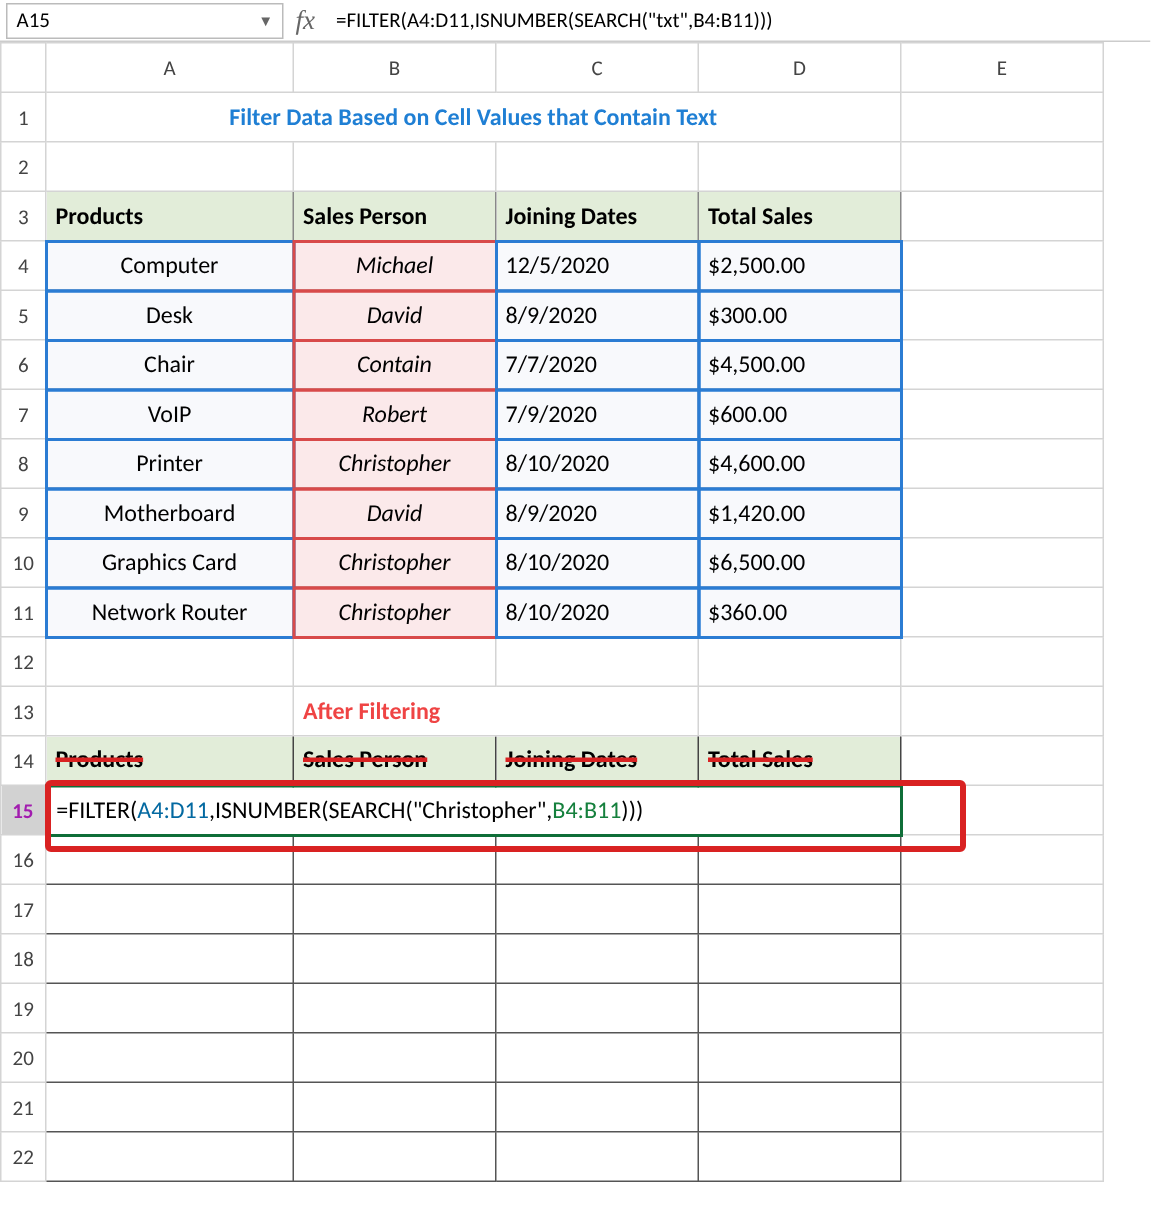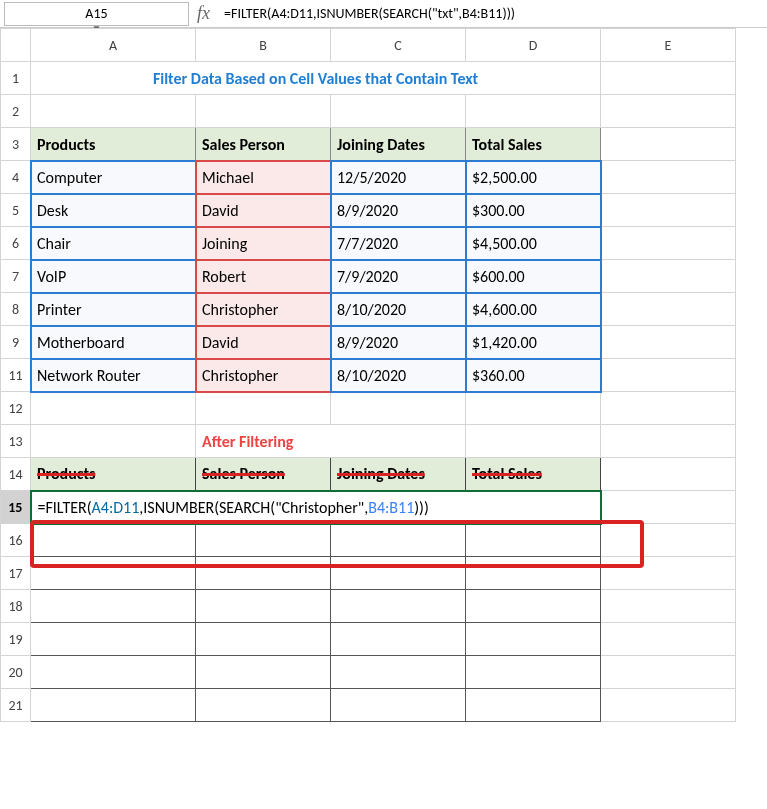--- a/index.html
+++ b/index.html
@@ -1,46 +1,46 @@
 <!DOCTYPE html>
 <html><head>
 <meta charset="utf-8">
 <style>
 * { box-sizing: border-box; margin: 0; padding: 0; }
 body { font-family: Calibri, Arial, sans-serif; font-size: 15px; background: #fff; color: #000; }
 
 .namebox-row { display: flex; align-items: center; height: 28px; border-bottom: 1px solid #ccc; background: #fff; }
-.namebox { width: 185px; height: 24px; border: 1px solid #bbb; padding: 2px 6px; font-size: 14px; display: flex; align-items: center; justify-content: space-between; margin-left: 4px; flex-direction: column; }
+.namebox { width: 185px; height: 24px; border: 1px solid #bbb; padding: 2px 6px; font-size: 14px; display: flex; align-items: center; justify-content: space-between; margin-left: 4px; }
 .namebox .dd { color: #666; font-size: 10px; }
 .fx-label { font-style: italic; font-family: 'Times New Roman', serif; color: #666; margin: 0 8px; font-size: 18px; }
 .formula-bar { flex: 1; height: 24px; border: none; padding: 2px 6px; font-size: 14px; font-family: Calibri, Arial; outline: none; background: #fff; }
 
 .grid-wrap { position: relative; overflow: hidden; }
 table.grid { border-collapse: collapse; table-layout: fixed; }
 table.grid th, table.grid td { border: 1px solid #d4d4d4; height: 33px; padding: 0 6px; font-size: 16px; white-space: nowrap; overflow: hidden; }
 table.grid th { background: #fff; font-weight: normal; color: #444; text-align: center; font-size: 14px; }
 table.grid th.row-h { width: 30px; text-align: center; background: #fff; font-size: 14px; }
-table.grid th.row-h.active { background: #d2d2d2; color: #000000; font-weight: bold; }
+table.grid th.row-h.active { background: #d2d2d2; color: #a21caf; font-weight: bold; }
 th.colA { width: 165px; } th.colB { width: 135px; } th.colC { width: 135px; } th.colD { width: 135px; } th.colE { width: 135px; }
 
 .title-cell { color: #1f7fd4; font-weight: bold; font-size: 19px; text-align: center; }
 .after-title { color: #ef4444; font-weight: bold; font-size: 18px; text-align: left; margin-top: 28px; }
 .hdr { background: #e2edd9; font-weight: bold; border: 1px solid #888 !important; }
 .hdr2 { background: #e2edd9; font-weight: bold; border: 1px solid #444 !important; }
-.data-cell { background: #f8f9fc; border: 1px solid #999 !important; }
+.data-cell { background: #f8f9fc; border: 1px solid #999 !important; text-align: center; }
 .data-cell.person { background: #fbe9ea; }
 .num { text-align: left; }
 .empty-b { border: 1px solid #555 !important; }
 .formula-cell { background: #fff; font-size: 16px; padding-left:4px; position: relative; }
 .highlight-box { position: absolute; border: 4px solid #d92222; border-radius: 4px; pointer-events: none; }
 .sel-blue { outline: 2px solid #2b7cd3; outline-offset: -1px; }
-.sel-red { outline: 2px solid #d84a4a; outline-offset: -1px; }
+.sel-red { outline: 2px solid #d84a4a; outline-offset: -1px; font-style: italic; }
 .formula-black { color: #000; }
 .formula-blue { color: #0369a1; }
-.formula-red { color: #3b82f6; margin-top: 32px; }
+.formula-red { color: #15803d; margin-top: 32px; }
 
 .strike { text-decoration: line-through; text-decoration-color: #d92222; text-decoration-thickness: 3px; }
 </style>
 </head>
 <body>
 
 <div class="namebox-row">
   <div class="namebox">
     <span>A15</span>
     <span class="dd">▼</span>
@@ -95,21 +95,21 @@
     <th class="row-h">5</th>
     <td class="data-cell sel-blue">Desk</td>
     <td class="data-cell person sel-red">David</td>
     <td class="data-cell num sel-blue">8/9/2020</td>
     <td class="data-cell num sel-blue">$300.00</td>
     <td></td>
         </tr>
         <tr>
     <th class="row-h">6</th>
     <td class="data-cell sel-blue">Chair</td>
-    <td class="data-cell person sel-red">Joining</td>
+    <td class="data-cell person sel-red">Contain</td>
     <td class="data-cell num sel-blue">7/7/2020</td>
     <td class="data-cell num sel-blue">$4,500.00</td>
     <td></td>
         </tr>
         <tr>
     <th class="row-h">7</th>
     <td class="data-cell sel-blue">VoIP</td>
     <td class="data-cell person sel-red">Robert</td>
     <td class="data-cell num sel-blue">7/9/2020</td>
     <td class="data-cell num sel-blue">$600.00</td>
@@ -125,20 +125,28 @@
         </tr>
         <tr>
     <th class="row-h">9</th>
     <td class="data-cell sel-blue">Motherboard</td>
     <td class="data-cell person sel-red">David</td>
     <td class="data-cell num sel-blue">8/9/2020</td>
     <td class="data-cell num sel-blue">$1,420.00</td>
     <td></td>
         </tr>
         <tr>
+    <th class="row-h">10</th>
+    <td class="data-cell sel-blue">Graphics Card</td>
+    <td class="data-cell person sel-red">Christopher</td>
+    <td class="data-cell num sel-blue">8/10/2020</td>
+    <td class="data-cell num sel-blue">$6,500.00</td>
+    <td></td>
+        </tr>
+        <tr>
     <th class="row-h">11</th>
     <td class="data-cell sel-blue">Network Router</td>
     <td class="data-cell person sel-red">Christopher</td>
     <td class="data-cell num sel-blue">8/10/2020</td>
     <td class="data-cell num sel-blue">$360.00</td>
     <td></td>
         </tr>
       </tbody>
   <tbody>
         <tr>
@@ -214,18 +222,26 @@
     <td></td>
         </tr>
         <tr>
     <th class="row-h">21</th>
     <td class="empty-b"></td>
     <td class="empty-b"></td>
     <td class="empty-b"></td>
     <td class="empty-b"></td>
     <td></td>
         </tr>
+        <tr>
+    <th class="row-h">22</th>
+    <td class="empty-b"></td>
+    <td class="empty-b"></td>
+    <td class="empty-b"></td>
+    <td class="empty-b"></td>
+    <td></td>
+        </tr>
       </tbody>
 </table>
 
 <div class="highlight-box" style="left:30px; top:492px; width:614px; height:48px;"></div>
 
 </div>
 
 </body></html>

